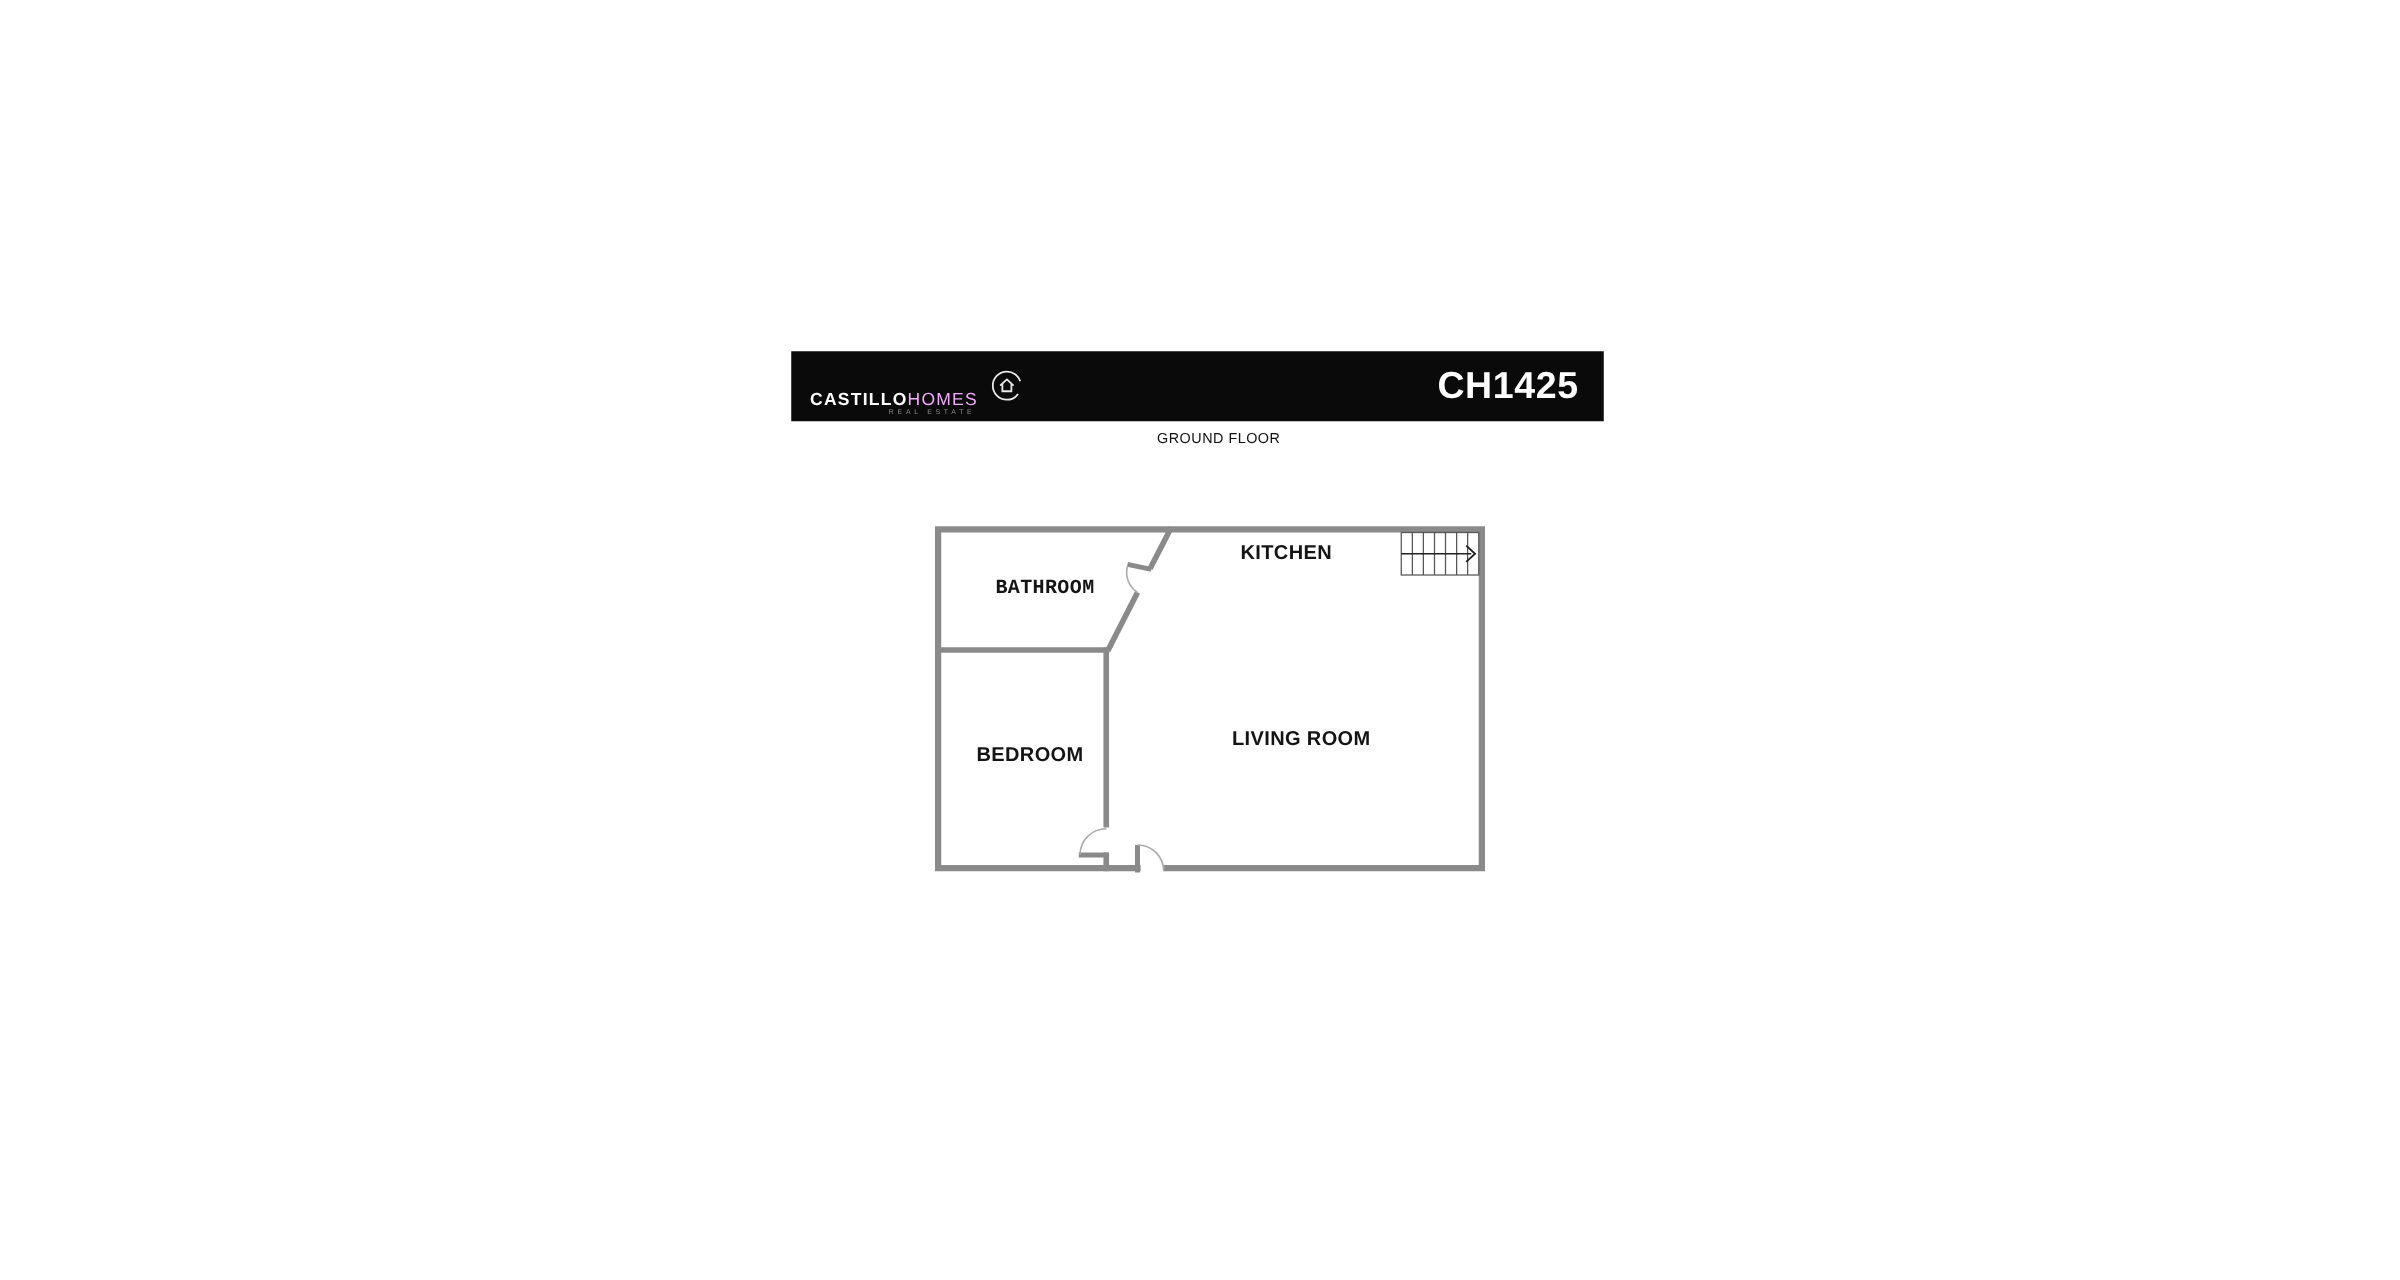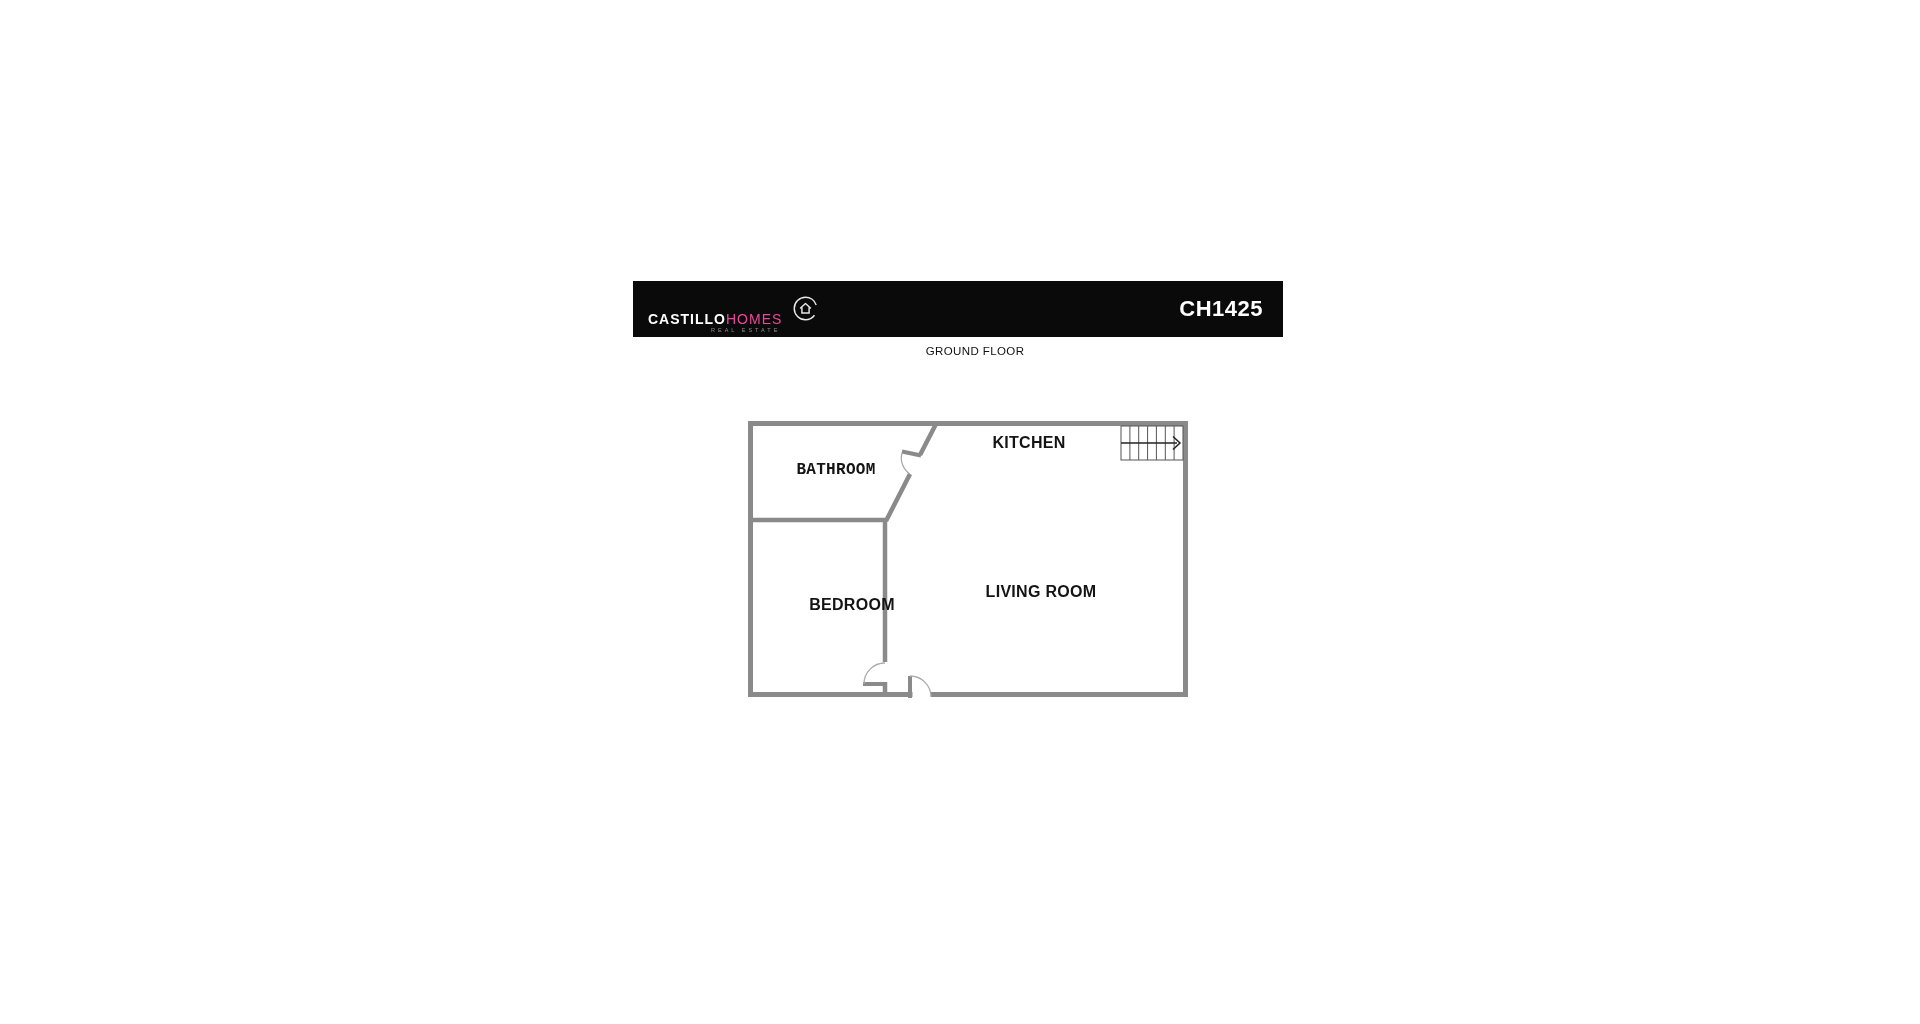--- a/index.html
+++ b/index.html
@@ -14,29 +14,29 @@
     background:#0a0a0a;display:flex;align-items:center;justify-content:space-between;
     box-sizing:border-box;padding:0 20px 0 15px;
   }
   .brand{display:flex;align-items:center;gap:6px;}
   .brand-text{display:flex;flex-direction:column;line-height:1;}
   .brand-line{display:flex;align-items:baseline;margin-top:28px;}
   .brand-bold{
     color:#ffffff;font-weight:bold;font-size:14px;letter-spacing:1px;
   }
   .brand-light{
-    color:#ec4899;font-weight:normal;font-size:14px;letter-spacing:1px;
+    color:#f0abfc;font-weight:normal;font-size:14px;letter-spacing:1px;
   }
   .brand-tagline{
     color:#8f8f8f;font-size:5.5px;letter-spacing:3px;align-self:flex-end;
     margin-top:2px;margin-right:2px;
   }
   .brand-icon{width:27px;height:27px;margin-left:4px;margin-top:-2px;}
   .listing-code{
-    color:#ffffff;font-weight:bold;font-size:22px;letter-spacing:0.5px;
+    color:#ffffff;font-weight:bold;font-size:30px;letter-spacing:0.5px;
   }
   
   .floor-title{
     position:absolute;left:875px;top:345px;width:200px;text-align:center;
     color:#111111;font-weight:normal;font-size:11.5px;letter-spacing:0.4px;
   }
   
   .plan-wrap{position:absolute;left:740px;top:410px;width:460px;height:300px;}
   .room-label{
     position:absolute;color:#141414;font-weight:bold;font-size:16px;
@@ -101,17 +101,17 @@
         <line x1="425.3" y1="16" x2="425.3" y2="50" stroke="#555555" stroke-width="1"></line>
         <line x1="434.1" y1="16" x2="434.1" y2="50" stroke="#555555" stroke-width="1"></line>
         <line x1="381" y1="33" x2="437" y2="33" stroke="#222222" stroke-width="1.3"></line>
         <path d="M 433 26.5 L 440 33 L 433 39.5" fill="none" stroke="#222222" stroke-width="1.5"></path>
       </g>
     </svg>
 
     
     <div class="room-label" style="left:96px;top:60px;font-family:Liberation Mono, monospace;">BATHROOM</div>
     <div class="room-label" style="left:289px;top:33px;">KITCHEN</div>
-    <div class="room-label" style="left:84px;top:195px;margin-left:28px;">BEDROOM</div>
+    <div class="room-label" style="left:84px;top:195px;">BEDROOM</div>
     <div class="room-label" style="left:301px;top:182px;">LIVING ROOM</div>
   </div>
 
 </div>
 
 </body></html>

